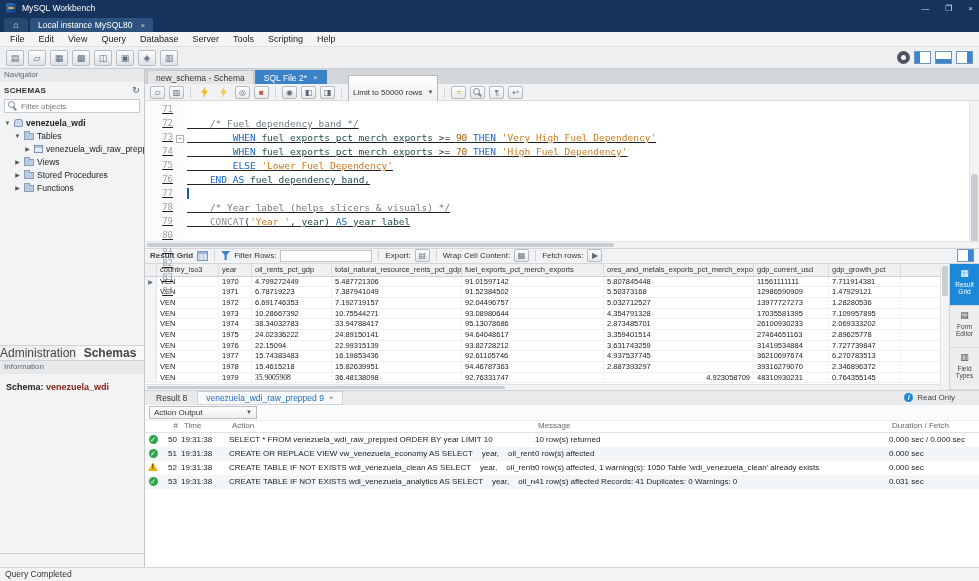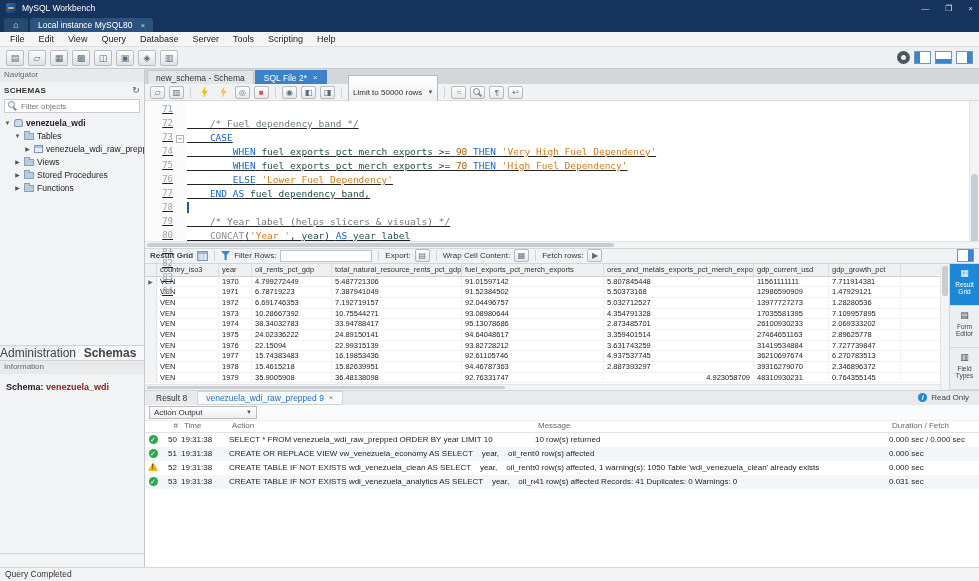--- a/index.html
+++ b/index.html
@@ -124,21 +124,21 @@
   .rg-sidetabs { width:30px; background:#eceef0; border-left:1px solid #d0d4d7; display:flex; flex-direction:column; flex:0 0 auto; }
   .rg-sidetab { height:42px; font-size:6.5px; text-align:center; color:#444; padding-top:5px; border-bottom:1px solid #d8dbde; line-height:7px; }
   .rg-sidetab.active { background:#1e88d8; color:#fff; }
   .rg-sidetab .glyph { display:block; font-size:9px; margin-bottom:3px; line-height:9px; }
 
   
   .result-tabs { height:15px; background:#e8eaec; border-top:1px solid #cfd3d6; display:flex; align-items:center; padding-left:3px; gap:2px; font-size:8.5px; flex:0 0 auto; }
   .rtab { padding:1px 8px; color:#333; }
   .rtab.active { background:#f8f9fa; color:#1b6ec2; border:1px solid #cfd3d6; display:flex; gap:5px; align-items:center; }
   .rtab .x { font-size:8px; color:#777; }
-  .read-only { margin-left:auto; margin-right:10px; display:flex; gap:4px; align-items:center; color:#444; font-size:8px; }
+  .read-only { margin-left:auto; margin-right:24px; display:flex; gap:4px; align-items:center; color:#444; font-size:8px; }
   .info-dot { width:9px; height:9px; border-radius:50%; background:#1e88d8; color:#fff; font-size:7px; text-align:center; line-height:9px; font-weight:bold; font-style:italic; }
 
   
   .output-caption { height:13px; background:#e4e6e9; font-size:8.5px; color:#444; padding:1px 5px; border-top:1px solid #cfd3d6; flex:0 0 auto; }
   .action-row { height:16px; display:flex; align-items:center; padding:0 4px; background:#fafbfc; border-bottom:1px solid #eceef0; flex:0 0 auto; }
   .action-select { width:108px; height:13px; border:1px solid #b8bdc2; background:linear-gradient(#fff,#eceef0); font-size:8px; display:flex; justify-content:space-between; align-items:center; padding:0 4px; color:#333; }
   .out-table { flex:1; overflow:hidden; display:flex; flex-direction:column; }
   .out-head { display:flex; height:12px; font-size:8px; color:#666; border-bottom:1px solid #e0e3e6; background:#fff; flex:0 0 auto; }
   .out-head > div { padding:0 3px; }
   .out-row { display:flex; height:14px; align-items:center; font-size:8px; color:#222; flex:0 0 auto; }
@@ -319,21 +319,20 @@
               <div class="gutter-line">79</div>
               <div class="gutter-line">80</div>
               <div class="gutter-line">81</div>
               <div class="gutter-line">82</div>
               <div class="gutter-line">83</div>
               <div class="gutter-line">84</div>
             </div>
           <div class="code-lines" id="code-lines">
               <div class="code-line"></div>
               <div class="code-line"><span class="tok-p">    </span><span class="tok-c">/* Fuel dependency band */</span></div>
-              <div class="code-line"><span class="tok-p">    </span><span class="tok-k">CASE</span></div>
               <div class="code-line"><span class="tok-p">        </span><span class="tok-k">WHEN</span><span class="tok-p"> </span><span class="tok-i">fuel_exports_pct_merch_exports</span><span class="tok-p"> &gt;= </span><span class="tok-n">90</span><span class="tok-p"> </span><span class="tok-k">THEN</span><span class="tok-p"> </span><span class="tok-s">'Very High Fuel Dependency'</span></div>
               <div class="code-line"><span class="tok-p">        </span><span class="tok-k">WHEN</span><span class="tok-p"> </span><span class="tok-i">fuel_exports_pct_merch_exports</span><span class="tok-p"> &gt;= </span><span class="tok-n">70</span><span class="tok-p"> </span><span class="tok-k">THEN</span><span class="tok-p"> </span><span class="tok-s">'High Fuel Dependency'</span></div>
               <div class="code-line"><span class="tok-p">        </span><span class="tok-k">ELSE</span><span class="tok-p"> </span><span class="tok-s">'Lower Fuel Dependency'</span></div>
               <div class="code-line"><span class="tok-p">    </span><span class="tok-k">END</span><span class="tok-p"> </span><span class="tok-k">AS</span><span class="tok-p"> </span><span class="tok-i">fuel_dependency_band,</span></div>
               <div class="code-line"><span class="caret-bar"></span></div>
               <div class="code-line"><span class="tok-p">    </span><span class="tok-c">/* Year label (helps slicers &amp; visuals) */</span></div>
               <div class="code-line"><span class="tok-p">    </span><span class="tok-f">CONCAT</span><span class="tok-p">(</span><span class="tok-s">'Year '</span><span class="tok-p">, </span><span class="tok-i">year</span><span class="tok-p">) </span><span class="tok-k">AS</span><span class="tok-p"> </span><span class="tok-i">year_label</span></div>
             </div>
           <div class="vscroll">
               <div class="thumb"></div>
@@ -474,21 +473,21 @@
                 <div class="g-cell" style="width: 130px;">15.82639951</div>
                 <div class="g-cell" style="width: 142px;">94.46787363</div>
                 <div class="g-cell" style="width: 150px;">2.887393297</div>
                 <div class="g-cell" style="width: 75px;">39316279070</div>
                 <div class="g-cell" style="width: 72px;">2.346896372</div>
               </div>
               <div class="grid-row">
                 <div class="g-cell g-marker" style="width: 12px;"></div>
                 <div class="g-cell" style="width: 62px;">VEN</div>
                 <div class="g-cell" style="width: 33px;">1979</div>
-                <div class="g-cell" style="width: 80px;">35.9005908</div>
+                <div class="g-cell" style="width: 80px; font-family: Liberation Serif, serif;">35.9005908</div>
                 <div class="g-cell" style="width: 130px;">36.48138098</div>
                 <div class="g-cell" style="width: 142px;">92.76331747</div>
                 <div class="g-cell" style="width: 150px; text-align: right;">4.923058709</div>
                 <div class="g-cell" style="width: 75px;">48310930231</div>
                 <div class="g-cell" style="width: 72px;">0.764355145</div>
               </div>
             </div>
           <div class="grid-hscroll">
               <div class="thumb"></div>
             </div>

